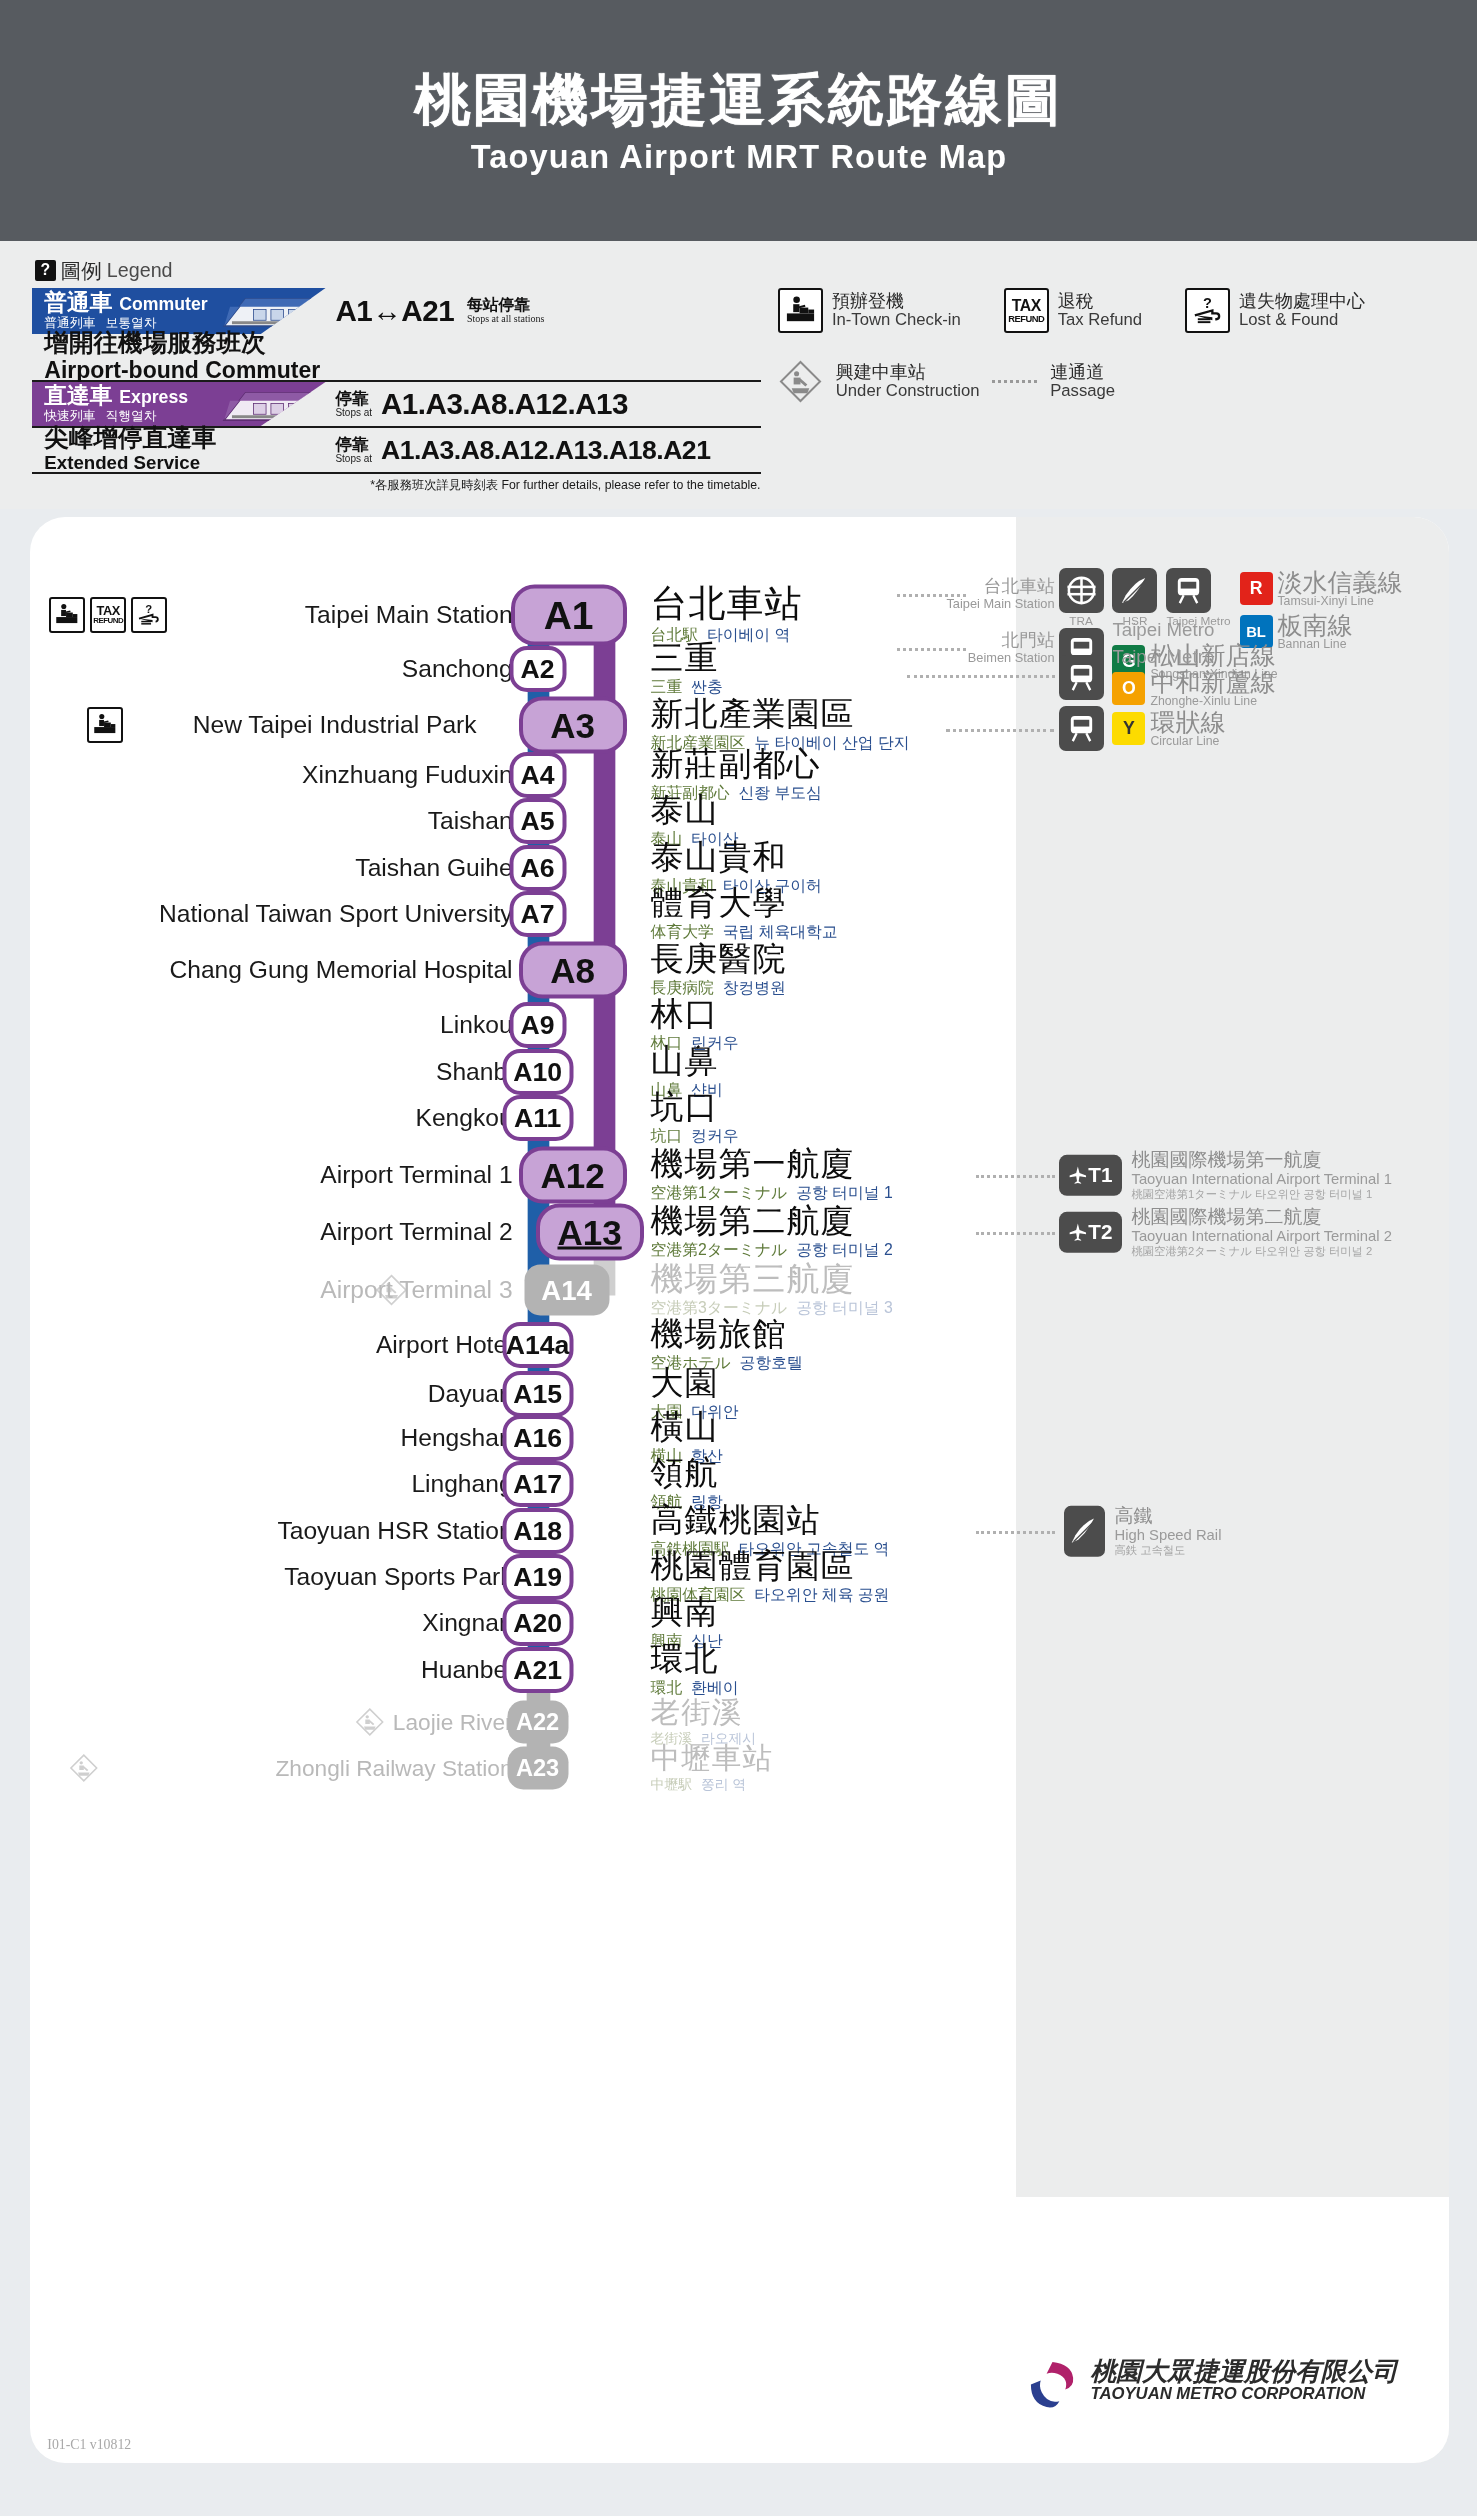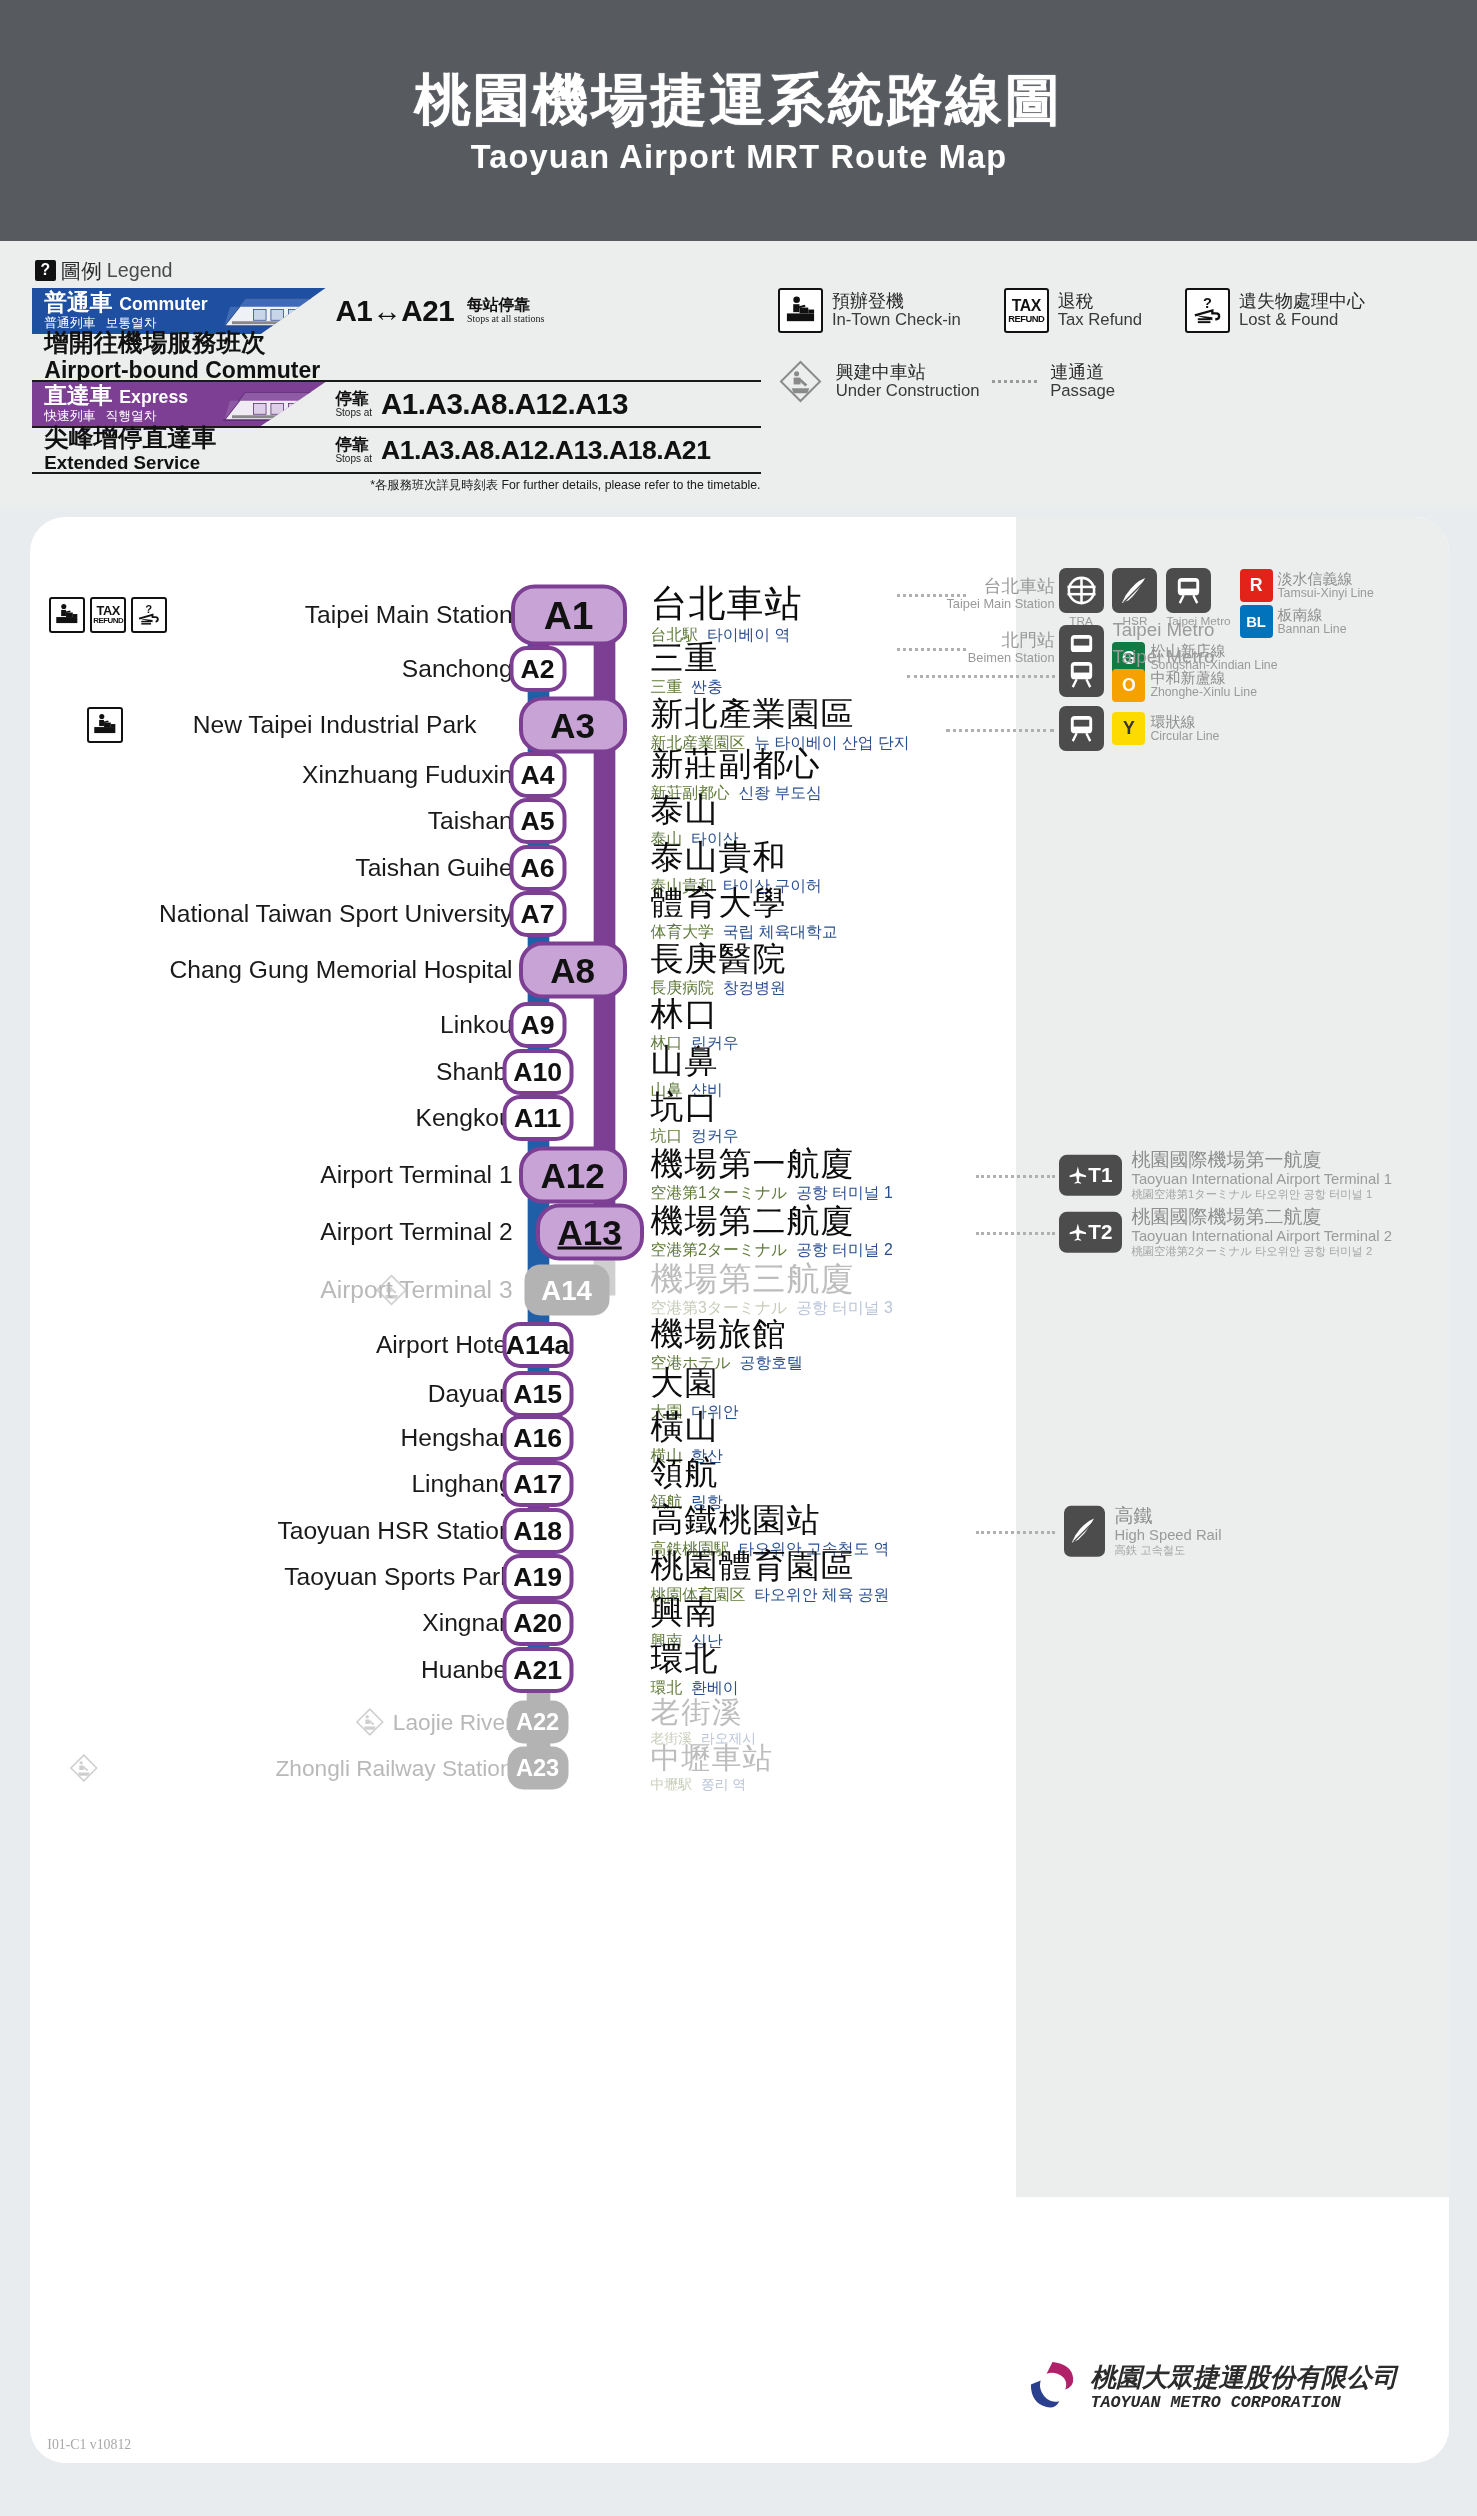--- a/index.html
+++ b/index.html
@@ -150,21 +150,21 @@
 
   .version {
     position: absolute; left: 17.7px; bottom: 9.9px;
     font-size: 13.8px; color: #a8a8a8;
     font-family: "Liberation Serif", serif;
   }
 
   
   .corp {
     position: absolute; right: 51px; bottom: 51px;
-    display:flex; align-items:flex-end; gap: 10.8px; font-family: Liberation Mono, monospace;
+    display:flex; align-items:flex-start; gap: 10.8px;
   }
   .corp-text .cc {
     font-size: 25.6px; font-weight: bold; color: #2b2b2b;
     font-style: italic; letter-spacing: 0px; display:block; line-height:1.1;
   }
   .corp-text .ce {
     font-size: 16.7px; font-weight: bold; color: #2b2b2b;
     font-style: italic; display:block; line-height:1.1;
   }
 
@@ -234,21 +234,21 @@
   .op-badge {
     width: 45px; height: 45px; background: #4c4c4c; border-radius: 6.9px;
     display:flex; align-items:center; justify-content:center;
   }
   .op-cap { font-size: 11.8px; color: #9a9a9a; text-align:center; margin-top:1px; white-space:nowrap;}
   .line-chip {
     width: 33px; height: 33px; border-radius: 3.9px; color:#fff;
     font-size: 17.7px; font-weight: bold;
     display:flex; align-items:center; justify-content:center;
   }
-  .line-name .lc { font-size: 15px; color: #8d8d8d; display:block; line-height:1.05;}
+  .line-name .lc { font-size: 25px; color: #8d8d8d; display:block; line-height:1.05;}
   .line-name .le { font-size: 12.3px; color: #9a9a9a; display:block; line-height:1.1;}
   .metro-head { font-size: 18.7px; color:#9a9a9a; line-height:1.05; }
 
   .tbadge {
     width: 63px; height: 41px; background: #4c4c4c; border-radius: 7.9px;
     display:flex; align-items:center; justify-content:center; gap:1px;
     color:#fff; font-size:20.7px; font-weight:bold;
   }
   .tinfo { line-height: 1.16; margin-left: 9.9px;}
   .tinfo .t-cn { font-size: 19px; color: #8d8d8d; display:block;}

